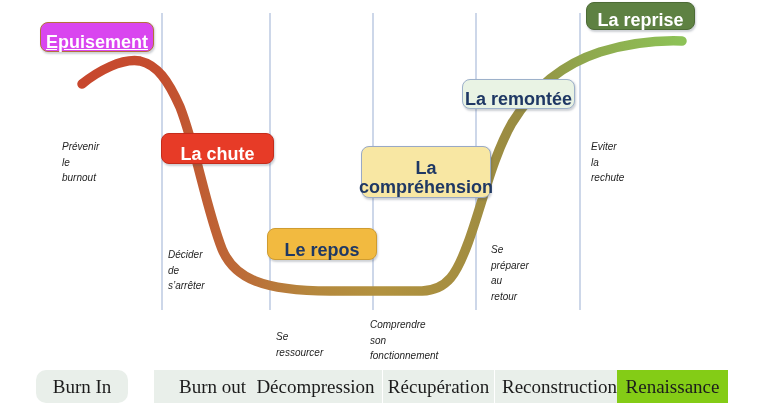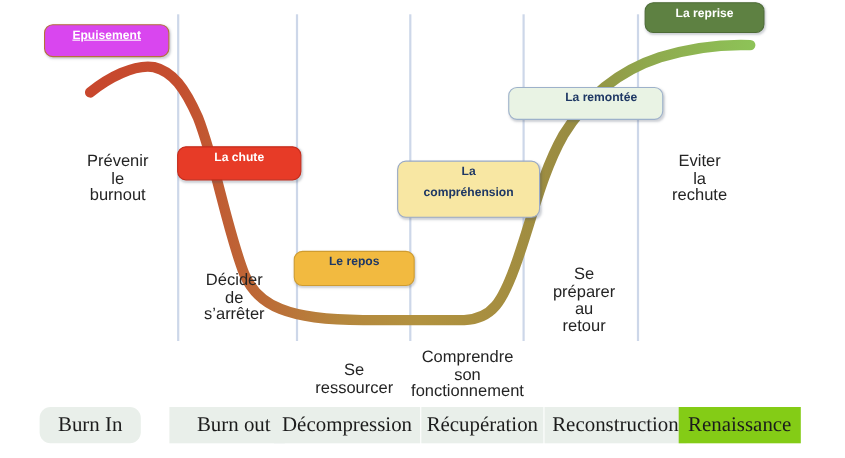--- a/index.html
+++ b/index.html
@@ -3,27 +3,27 @@
 <meta charset="utf-8">
 <style>
   html,body{margin:0;padding:0;background:#ffffff;}
   #stage{
     position:relative;width:768px;height:416px;background:#ffffff;overflow:hidden;
     font-family:"Liberation Sans",sans-serif;
   }
   .vline{position:absolute;top:13px;height:297px;width:1.5px;background:#cdd7e9;}
   #curve-svg{position:absolute;left:0;top:0;z-index:2;}
   .badge{
-    position:absolute;z-index:3;display:flex;align-items:flex-start;justify-content:center;
-    border-radius:8px;border:1.5px solid;font-weight:bold;font-size:11px;text-align:center;
+    position:absolute;z-index:3;display:flex;align-items:flex-end;justify-content:center;
+    border-radius:8px;border:1.5px solid;font-weight:bold;font-size:18px;text-align:center;
     box-shadow:1px 1.5px 2px rgba(60,70,90,0.25);line-height:18px;white-space:pre-line;
   }
   .annotation{
-    position:absolute;z-index:3;font-size:15px;line-height:15.5px;color:#242424;
-    text-align:center;white-space:pre-line;
+    position:absolute;z-index:3;font-size:10px;line-height:15.5px;color:#242424;
+    text-align:left;white-space:pre-line;font-style:italic;
   }
   .phase{
     position:absolute;z-index:1;top:370px;height:33px;display:flex;align-items:center;
     justify-content:center;font-family:"Liberation Serif","DejaVu Serif",serif;font-size:19px;
   }
 </style>
 </head>
 <body>
 
 <div id="stage">
@@ -70,21 +70,21 @@
 
   <div class="badge" style="left: 267px; top: 228px; width: 108px; height: 30px; background-color: rgb(242, 186, 64); border-color: rgb(207, 156, 48); color: rgb(31, 56, 100);">
     <span>Le repos</span>
   </div>
 
   <div class="badge" style="left: 361px; top: 146px; width: 128px; height: 50px; line-height: 19px; background-color: rgb(248, 231, 163); border-color: rgb(153, 169, 197); color: rgb(31, 56, 100);">
     <span>La
 compréhension</span>
   </div>
 
-  <div class="badge" style="left: 462px; top: 79px; width: 111px; height: 28px; background-color: rgb(233, 243, 228); border-color: rgb(157, 177, 202); color: rgb(31, 56, 100); padding-left: 28px;">
+  <div class="badge" style="left: 462px; top: 79px; width: 111px; height: 28px; background-color: rgb(233, 243, 228); border-color: rgb(157, 177, 202); color: rgb(31, 56, 100);">
     <span>La remontée</span>
   </div>
 
   <div class="badge" style="left: 586px; top: 2px; width: 107px; height: 26px; background-color: rgb(94, 129, 66); border-color: rgb(77, 107, 54); color: rgb(255, 255, 255);">
     <span>La reprise</span>
   </div>
 
   <div class="annotation" style="left:62px;top:139px;width:90px;">Prévenir
 le
 burnout</div>

